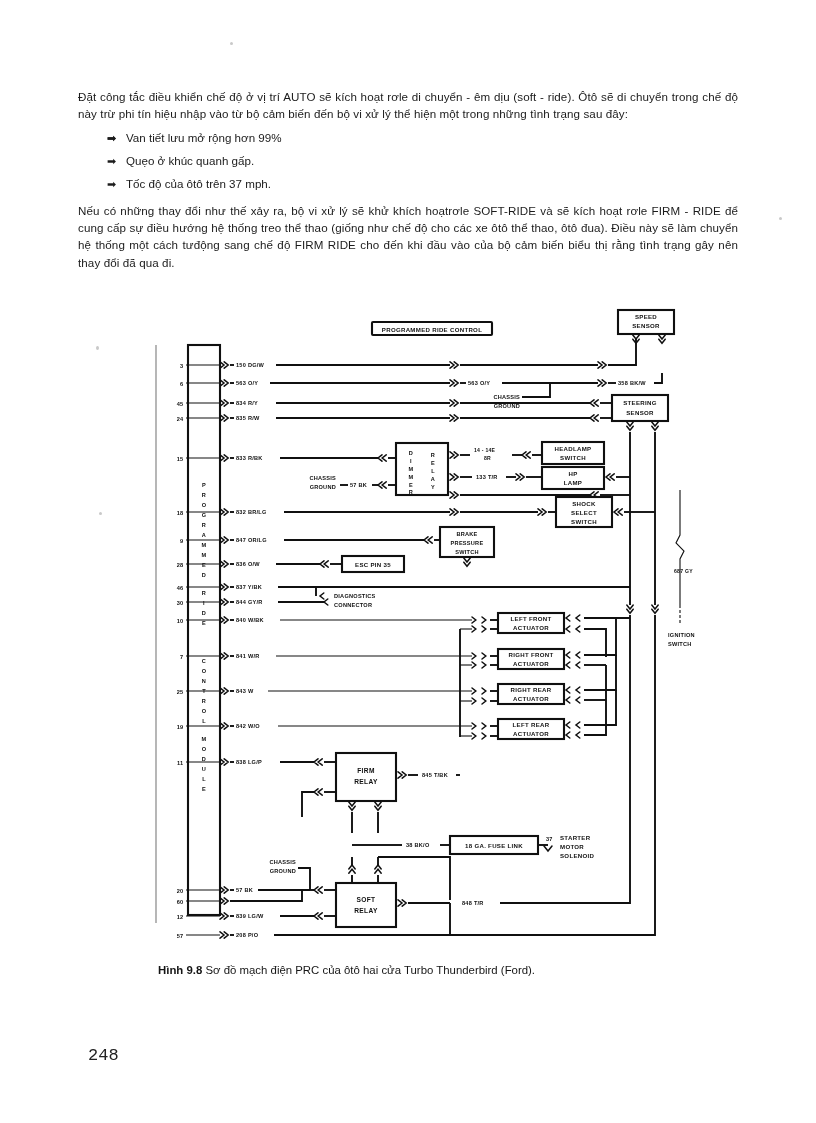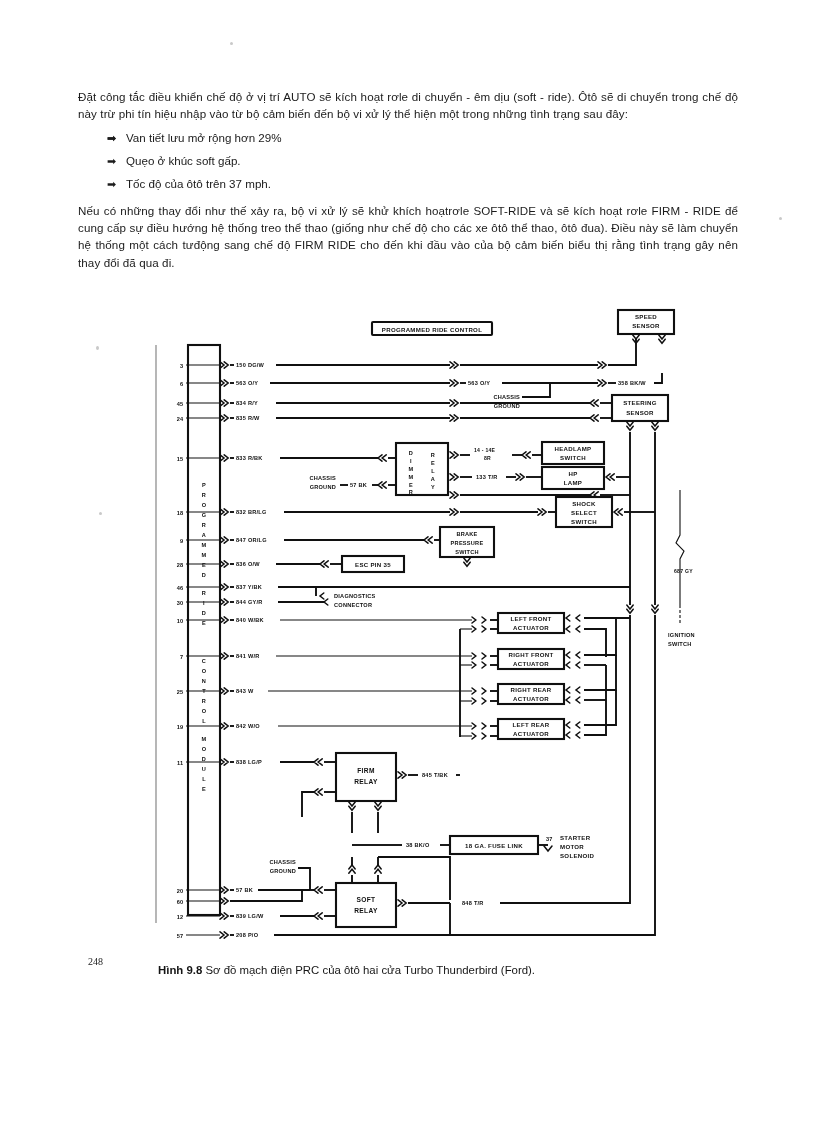--- a/index.html
+++ b/index.html
@@ -37,45 +37,45 @@
   #figure svg{display:block;}
 
   
   #caption{
     position:absolute;left:158px;top:963px;width:560px;
     font-size:11.4px;line-height:15px;color:#151515;
     text-align:left;
   }
   #caption b{font-weight:bold;}
   #folio{
-    position:absolute;left:88px;top:956px;
-    font-size:10px;font-family:Liberation Serif, serif;color:#222;
+    position:absolute;left:88px;top:1046px;
+    font-size:17px;font-family:Liberation Mono, monospace;color:#222;
   }
   .spk{ 
     position:absolute;background:#c9c9c9;border-radius:50%;
   }
 </style>
 </head>
 <body>
 
 <div id="page">
 
   <div id="prose">
     <p class="para">Đặt công tắc điều khiển chế độ ở vị trí AUTO sẽ kích hoạt rơle di chuyển - êm dịu (soft - ride). Ôtô sẽ di chuyển trong chế độ này trừ phi tín hiệu nhập vào từ bộ cảm biến đến bộ vi xử lý thể hiện một trong những tình trạng sau đây:</p>
     <ul class="bullets">
       <li>
         <span class="arw">➡</span>
       </li>
       <li>
         <span class="arw">➡</span>
-        <span>Van tiết lưu mở rộng hơn 29%</span>
+        <span>Van tiết lưu mở rộng hơn 99%</span>
       </li>
       <li>
         <span class="arw">➡</span>
-        <span>Quẹo ở khúc soft gấp.</span>
+        <span>Quẹo ở khúc quanh gấp.</span>
       </li>
       <li>
         <span class="arw">➡</span>
         <span>Tốc độ của ôtô trên 37 mph.</span>
       </li>
     </ul>
     <p class="para p2">Nếu có những thay đổi như thế xảy ra, bộ vi xử lý sẽ khử khích hoạtrơle SOFT-RIDE và sẽ kích hoạt rơle FIRM - RIDE để cung cấp sự điều hướng hệ thống treo thể thao (giống như chế độ cho các xe ôtô thể thao, ôtô đua). Điều này sẽ làm chuyển hệ thống một cách tưđộng sang chế độ FIRM RIDE cho đến khi đầu vào của bộ cảm biến biểu thị rằng tình trạng gây nên thay đổi đã qua đi.</p>
   </div>
 
   <div id="figure">

